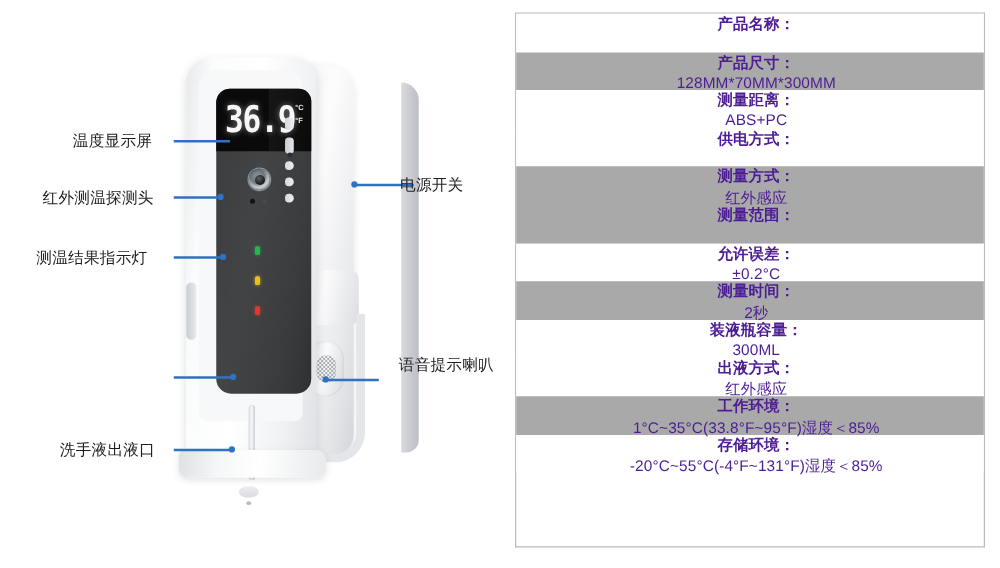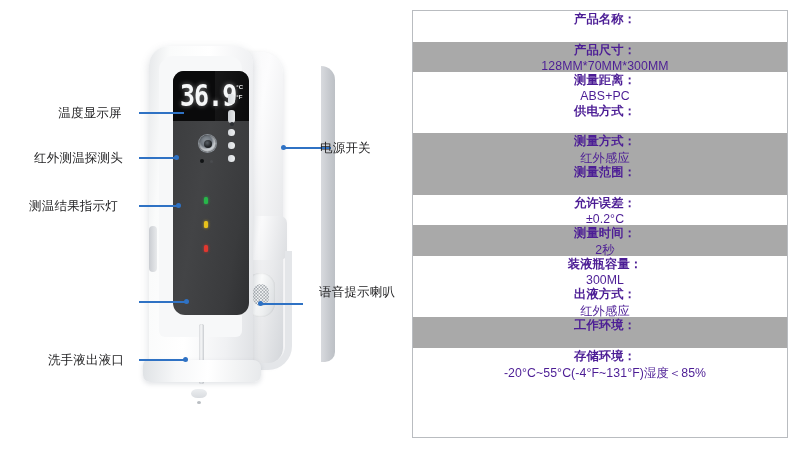--- a/index.html
+++ b/index.html
@@ -281,20 +281,21 @@
     <div class="spec-row plain">
       <span class="spec-key">装液瓶容量：</span>
       <span class="spec-val">300ML</span>
     </div>
     <div class="spec-row plain">
       <span class="spec-key">出液方式：</span>
       <span class="spec-val">红外感应</span>
     </div>
     <div class="spec-row alt">
       <span class="spec-key">工作环境：</span>
+      <span class="spec-val">1°C~35°C(33.8°F~95°F)湿度＜85%</span>
     </div>
     <div class="spec-row plain">
       <span class="spec-key">存储环境：</span>
       <span class="spec-val">-20°C~55°C(-4°F~131°F)湿度＜85%</span>
     </div>
   </div>
 
 </div>
 
 </body></html>

